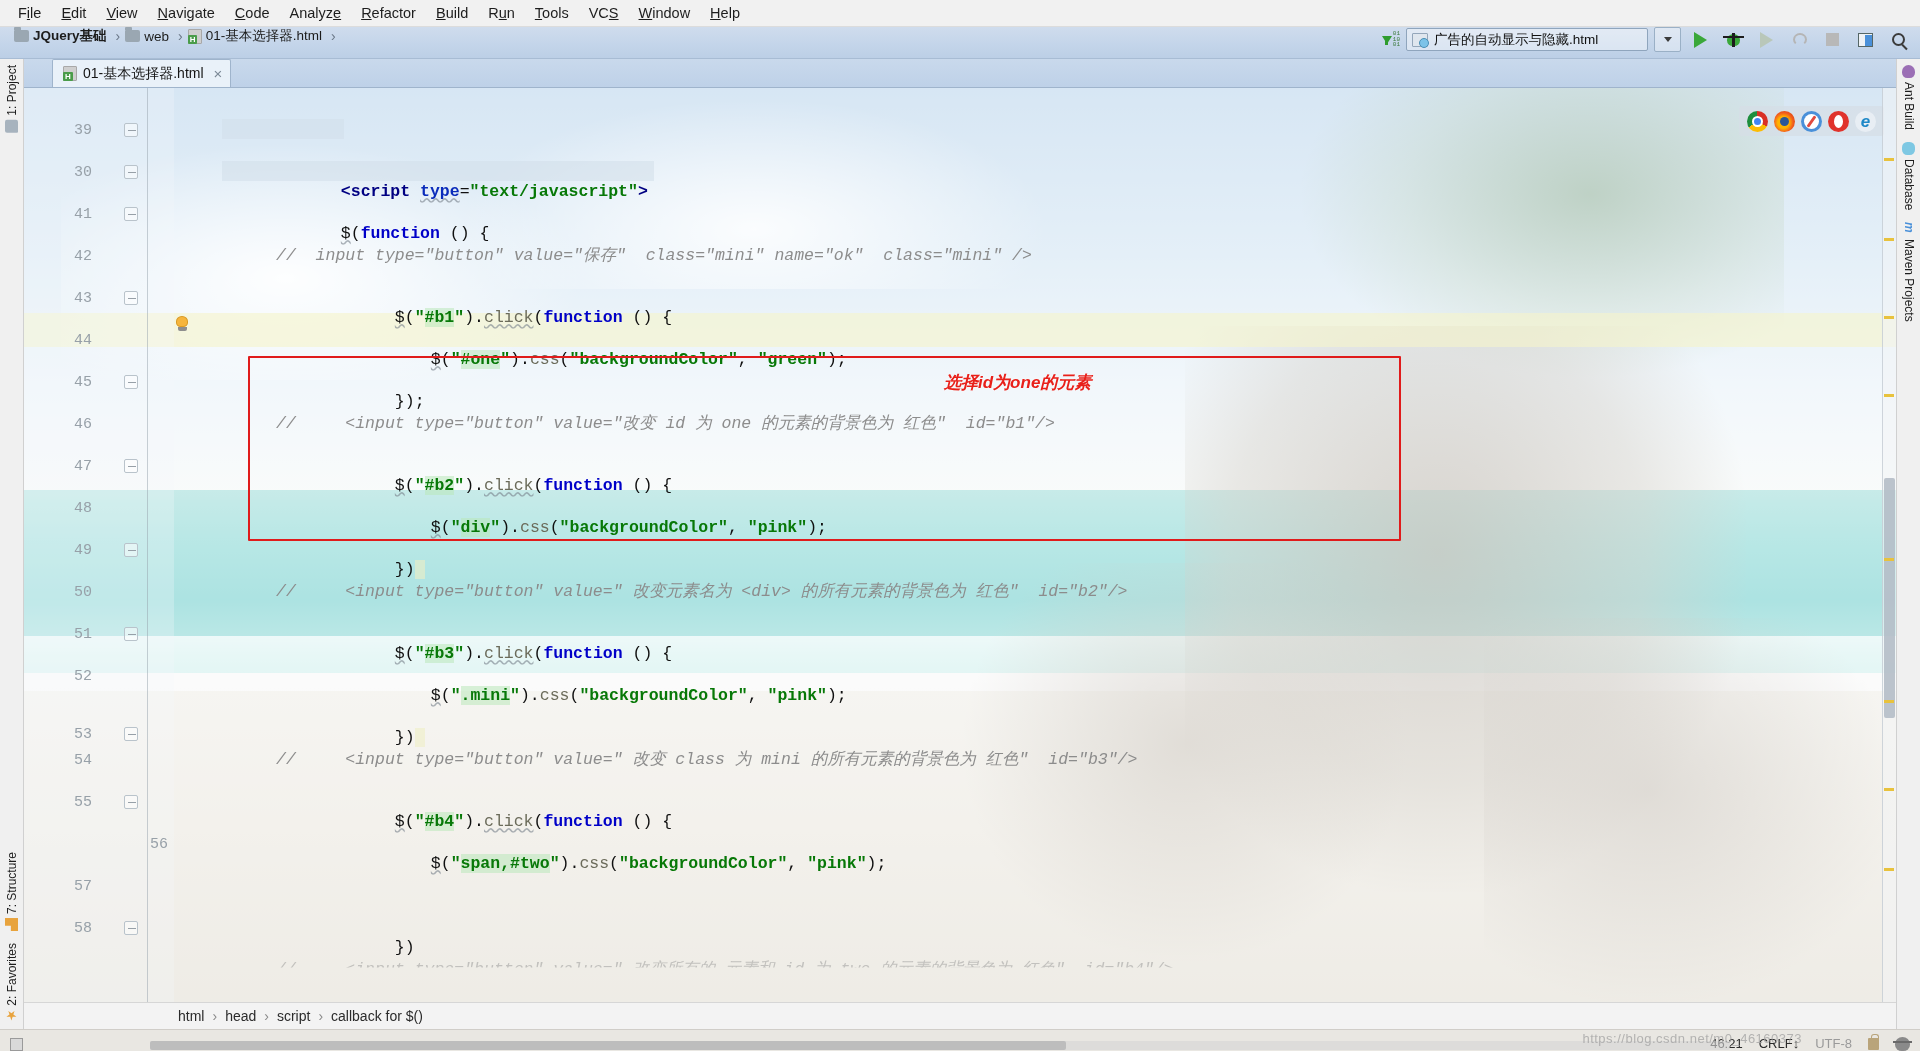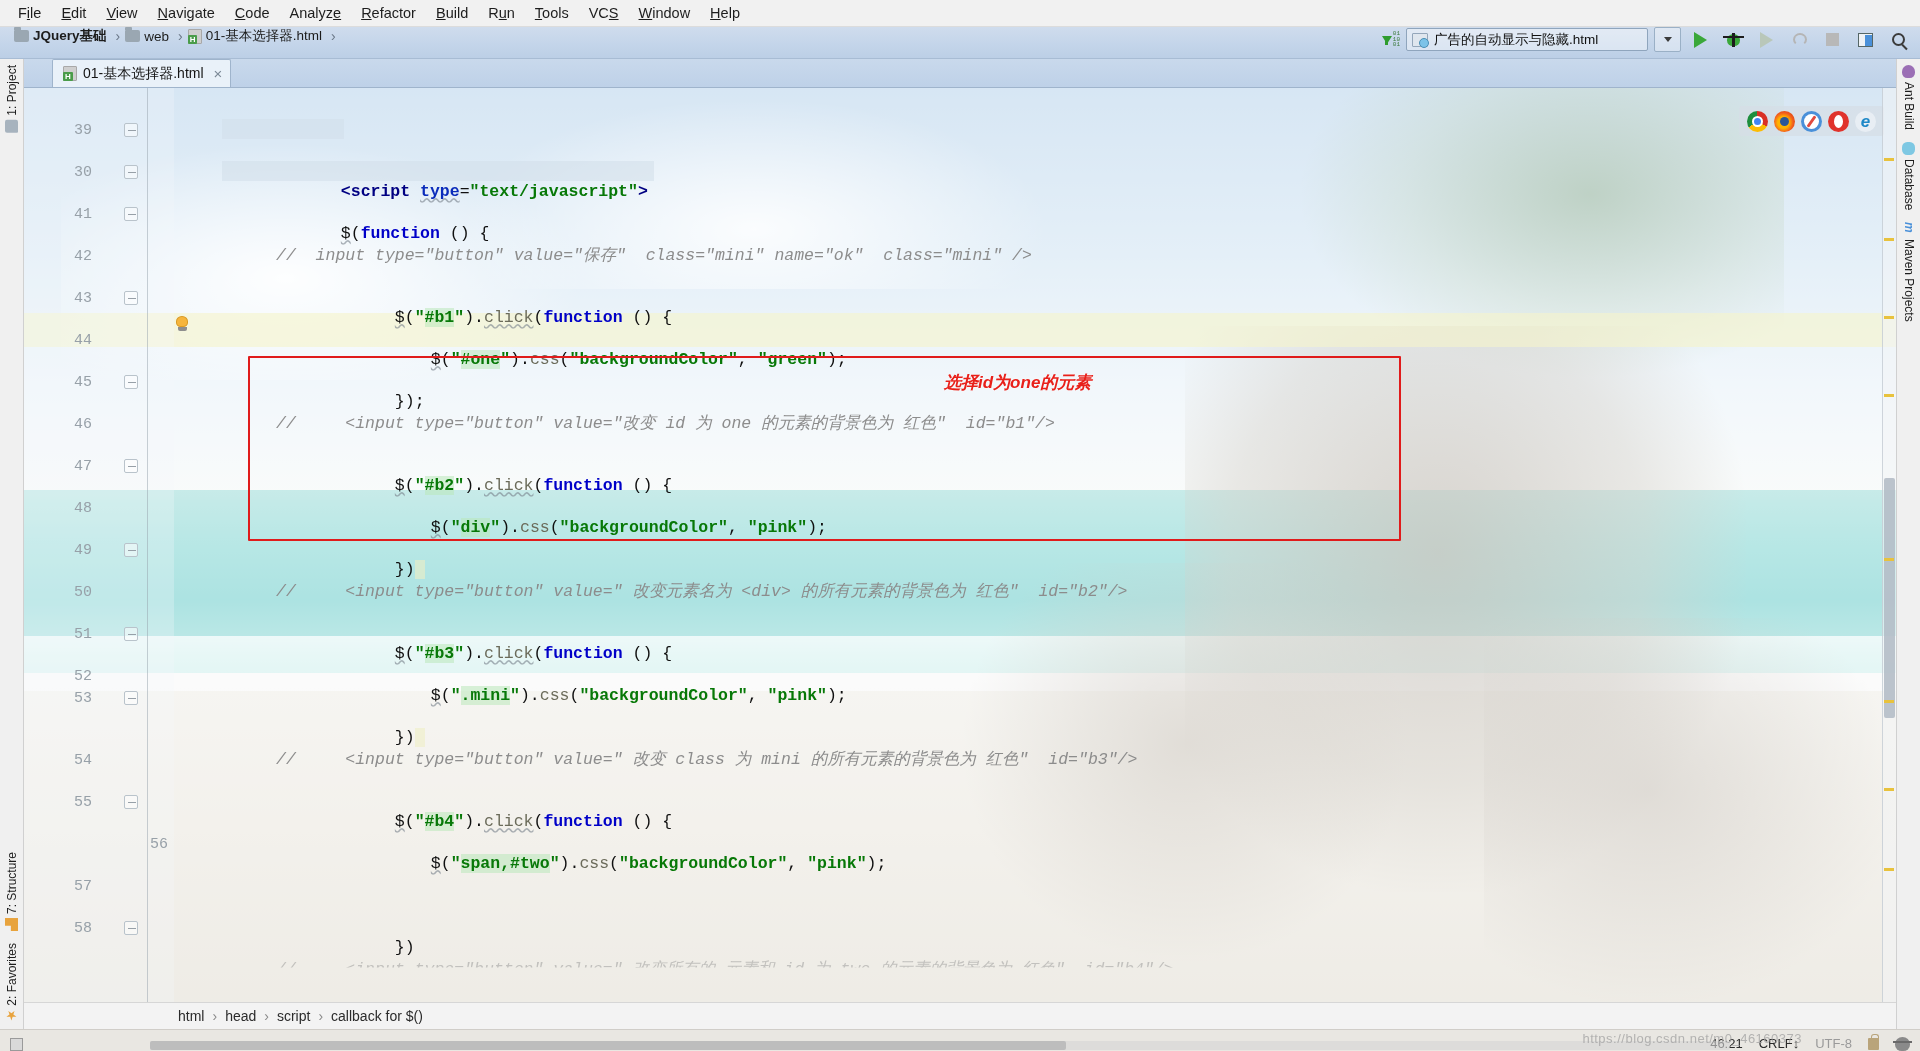--- a/index.html
+++ b/index.html
@@ -442,21 +442,21 @@
             <div class="gutline" style="top: 494px; height: 20px;">
               <div class="lnum">50</div>
             </div>
             <div class="gutline" style="top: 536px; height: 20px;">
               <div class="lnum">51</div>
               <div class="foldmark"></div>
             </div>
             <div class="gutline" style="top: 578px; height: 20px;">
               <div class="lnum">52</div>
             </div>
-            <div class="gutline" style="top: 600px; height: 20px;">
+            <div class="gutline" style="top: 636px; height: 20px;">
               <div class="lnum">53</div>
               <div class="foldmark"></div>
             </div>
             <div class="gutline" style="top: 662px; height: 20px;">
               <div class="lnum">54</div>
             </div>
             <div class="gutline" style="top: 704px; height: 20px;">
               <div class="lnum">55</div>
               <div class="foldmark"></div>
             </div>

